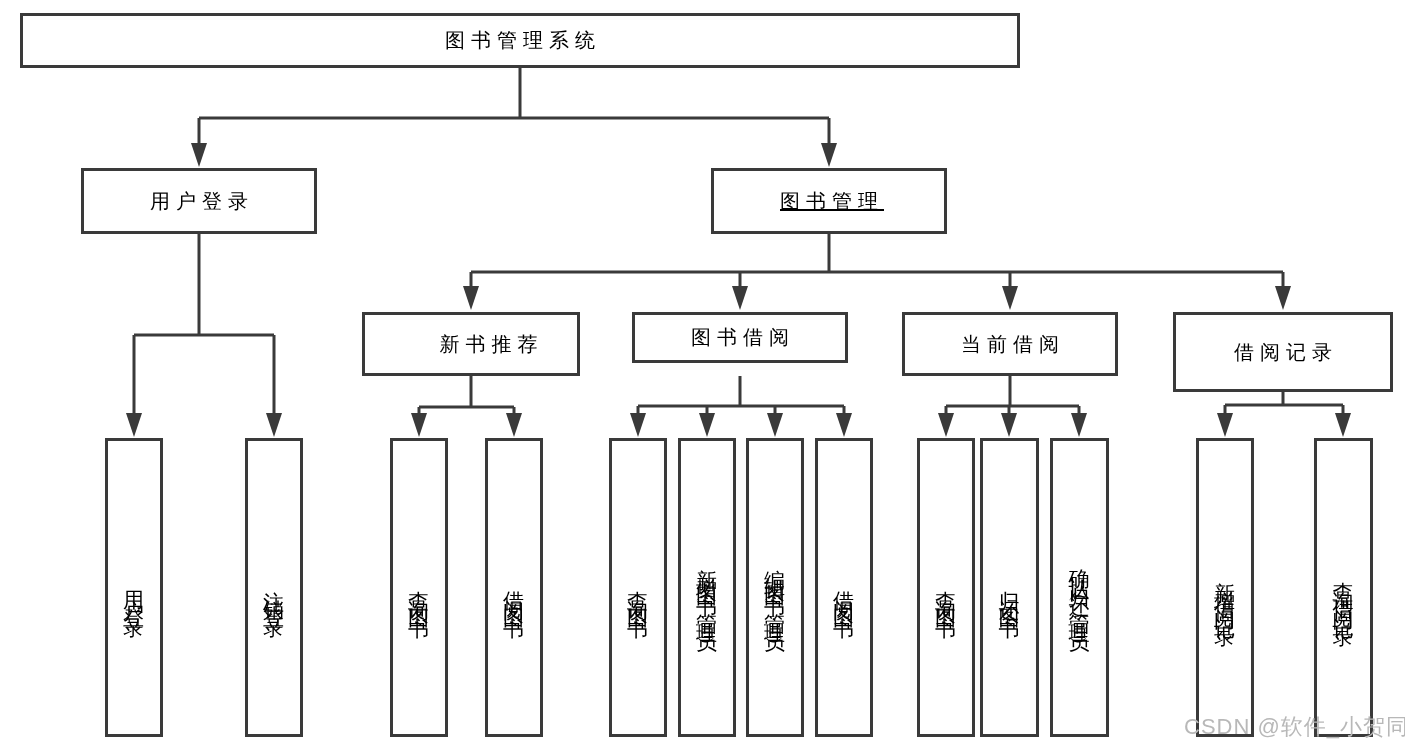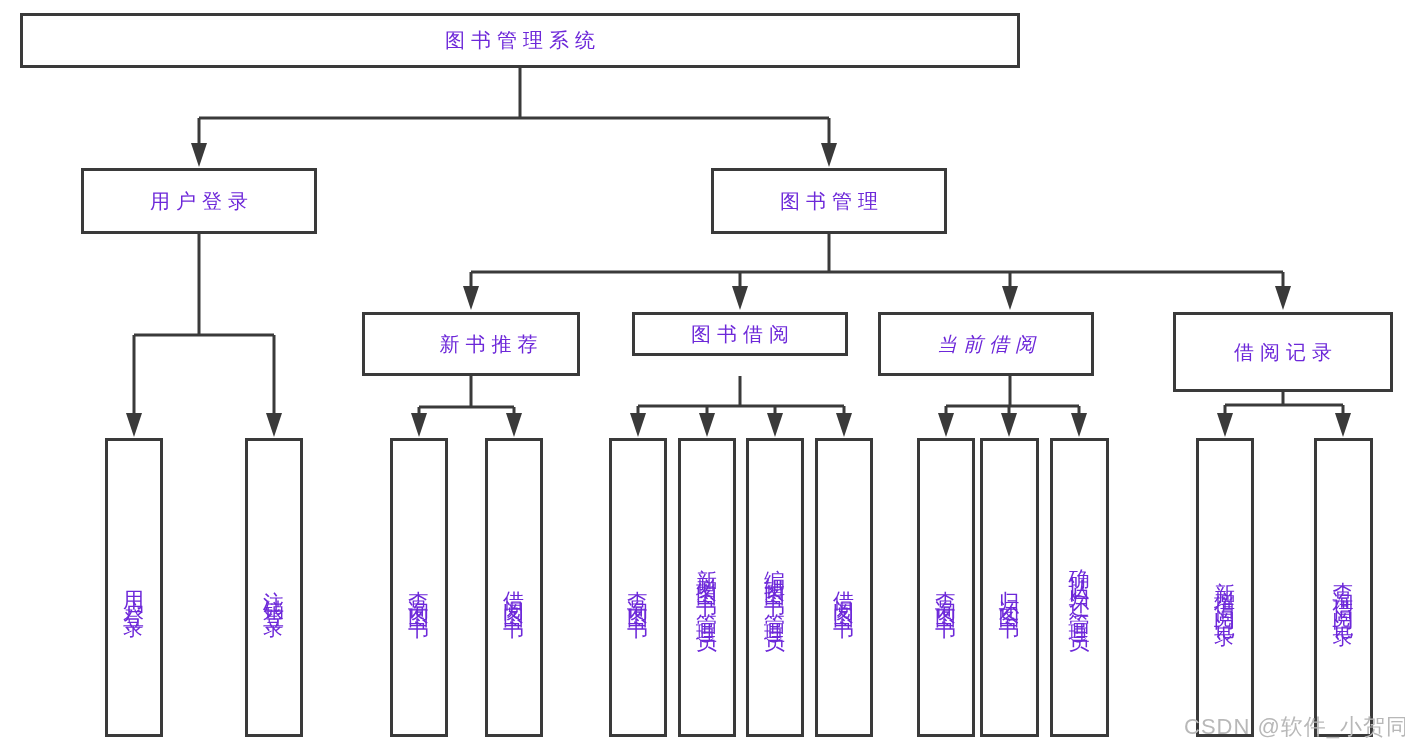--- a/index.html
+++ b/index.html
@@ -4,21 +4,21 @@
 <style>
   html,body{margin:0;padding:0;background:#ffffff;}
   .stage{
     position:relative;width:1405px;height:747px;background:#ffffff;
     font-family:"Liberation Sans", sans-serif;overflow:hidden;
   }
   .wires{position:absolute;left:0;top:0;z-index:1;}
   .box{
     position:absolute;box-sizing:border-box;background:#ffffff;
     border:3px solid #3a3a3a;display:flex;align-items:center;justify-content:center;
-    color:#6d28d9;z-index:2;overflow:hidden;
+    color:#000000;z-index:2;overflow:hidden;
   }
   .hbox{font-size:20px;letter-spacing:6px;padding-left:6px;white-space:nowrap;}
   .vtext{
     writing-mode:vertical-rl;text-orientation:mixed;
     font-size:21px;line-height:1;letter-spacing:9px;padding-top:9px;
     white-space:nowrap;
   }
   .watermark{
     position:absolute;left:1184px;top:712px;z-index:3;
     font-size:22px;color:#b8b8b8;letter-spacing:1px;white-space:nowrap;
@@ -58,25 +58,25 @@
       <polygon points="1001,413 1017,413 1009,437"></polygon>
       <polygon points="1071,413 1087,413 1079,437"></polygon>
       <polygon points="1217,413 1233,413 1225,437"></polygon>
       <polygon points="1335,413 1351,413 1343,437"></polygon>
     </g>
   </svg>
 
   <div class="box hbox" style="left:20px;top:13px;width:1000px;height:55px;">图书管理系统</div>
 
   <div class="box hbox" style="left:81px;top:168px;width:236px;height:66px;">用户登录</div>
-  <div class="box hbox" style="left:711px;top:168px;width:236px;height:66px;">图书管理</div>
+  <div class="box hbox" style="left:711px;top:168px;width:236px;height:66px;text-decoration:underline;">图书管理</div>
 
   <div class="box hbox" style="left:362px;top:312px;width:218px;height:64px;padding-left:41px;">新书推荐</div>
-  <div class="box hbox" style="left:632px;top:312px;width:216px;height:44px;text-align:right;">图书借阅</div>
-  <div class="box hbox" style="left:878px;top:312px;width:216px;height:64px;font-style:italic;">当前借阅</div>
+  <div class="box hbox" style="left:632px;top:312px;width:216px;height:51px;text-align:right;">图书借阅</div>
+  <div class="box hbox" style="left:902px;top:312px;width:216px;height:64px;">当前借阅</div>
   <div class="box hbox" style="left:1173px;top:312px;width:220px;height:80px;">借阅记录</div>
 
   <div class="box" style="left:105px;top:438px;width:58px;height:299px;">
     <span class="vtext">用户登录</span>
   </div>
   <div class="box" style="left:245px;top:438px;width:58px;height:299px;">
     <span class="vtext">注销登录</span>
   </div>
 
   <div class="box" style="left:390px;top:438px;width:58px;height:299px;">

